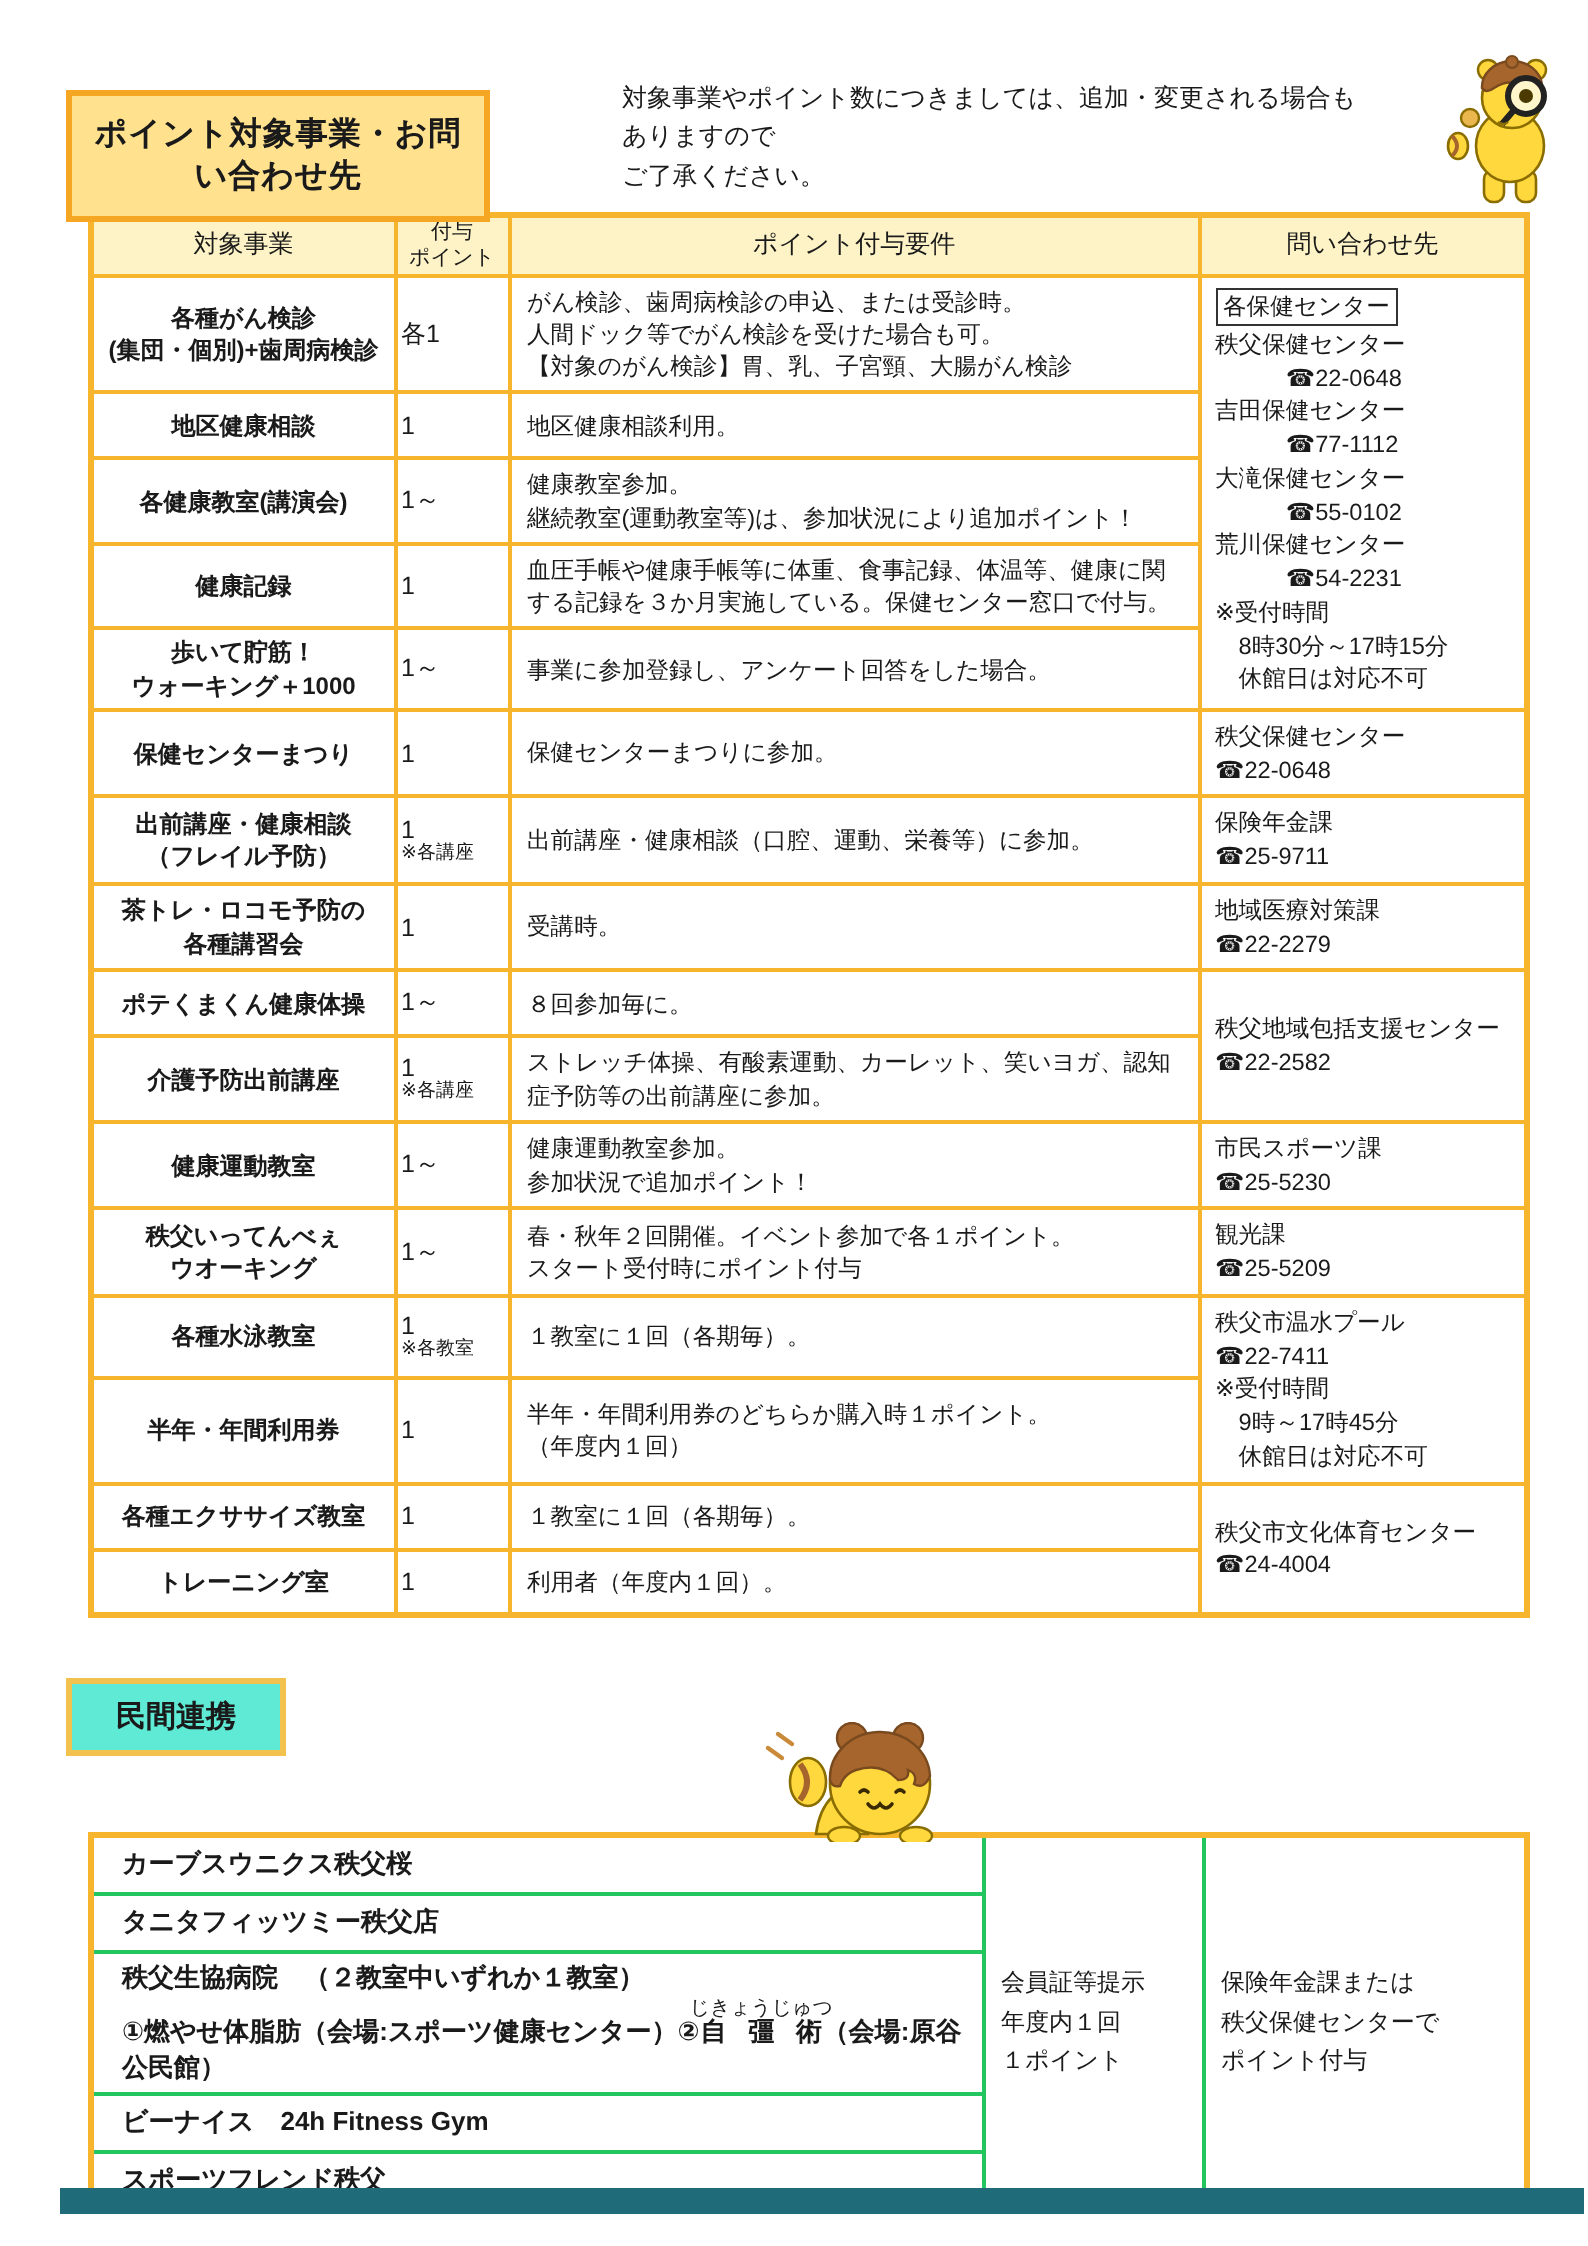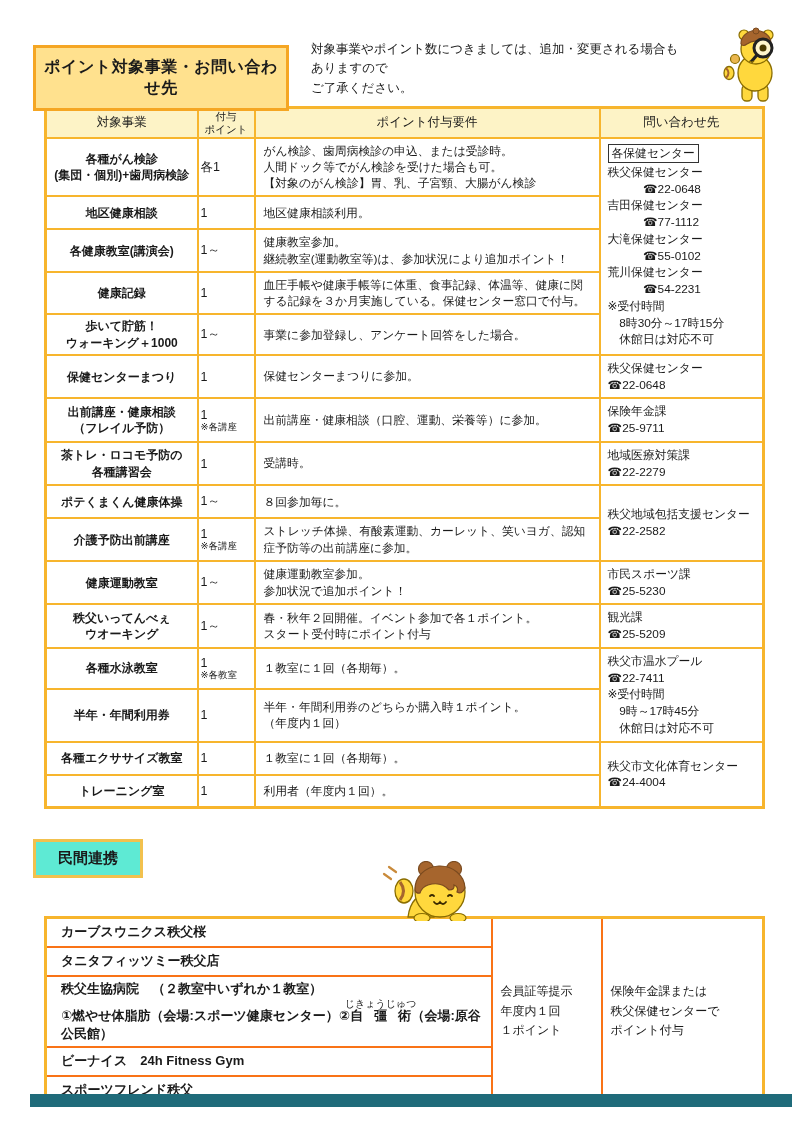--- a/index.html
+++ b/index.html
@@ -5,21 +5,21 @@
   * { margin:0; padding:0; box-sizing:border-box; }
   html,body { background:#e8e8e8; }
   body { font-family:"Liberation Sans","DejaVu Sans",sans-serif; }
   .page {
     position:relative; width:794px; height:1123px; margin:0 auto;
     background:#ffffff; overflow:hidden; color:#1a1a1a;
   }
   
   .top-area { position:relative; padding:38px 30px 0 33px; }
   .title-box {
-    position:absolute; left:33px; top:45px; width:256px;
+    position:absolute; left:33px; top:45px; width:212px;
     background:#ffe18e; border:3px solid #f5a623;
     font-size:16px; font-weight:bold; text-align:center;
     padding:9px 4px; letter-spacing:.5px;
   }
   .intro { margin-left:278px; margin-right:78px; font-size:12.5px; line-height:1.55; padding-top:2px; }
   .mascot-top { position:absolute; right:6px; top:24px; width:70px; height:80px; z-index:5; }
   
   .main-table-wrap { padding:8px 32px 0 44px; }
   table { border-collapse:collapse; table-layout:fixed; width:718px;padding-left:42px; }
   .main-table { border:3px solid #f7b52d; }
@@ -37,21 +37,21 @@
   .boxed-title { display:inline-block; border:1px solid #333; padding:0 3px; margin-bottom:1px; }
   
   .private-section { position:relative; padding:30px 32px 0 33px; }
   .private-heading {
     display:inline-block; background:#5eead4; border:3px solid #f2c14e;
     font-size:15px; font-weight:bold; padding:7px 22px;
   }
   .private-table-wrap { position:relative; margin:38px 0 0 11px; }
   .mascot-mid { position:absolute; left:318px; top:-55px; width:122px; height:60px; z-index:4; }
   .private-table { border:3px solid #f7b52d; }
-  .private-table td { border:2px solid #f97316; vertical-align:middle; }
+  .private-table td { border:2px solid #22c55e; vertical-align:middle; }
   .private-table tr { height:29px; }
   .p-name { font-weight:bold; font-size:13px; padding:3px 4px 3px 14px; background:#fff; }
   .p-sub { margin-top:1px; }
   .p-sub ruby rt { font-size:10px; font-weight:normal; }
   .p-cond, .p-grant { font-size:12px; font-weight:normal; line-height:1.6; padding:4px 8px; white-space:pre-line; }
   .bottom-bar { position:absolute; left:30px; bottom:16px; width:762px; height:13px; background:#1f6b7a; }
 </style>
 </head>
 <body>
 

